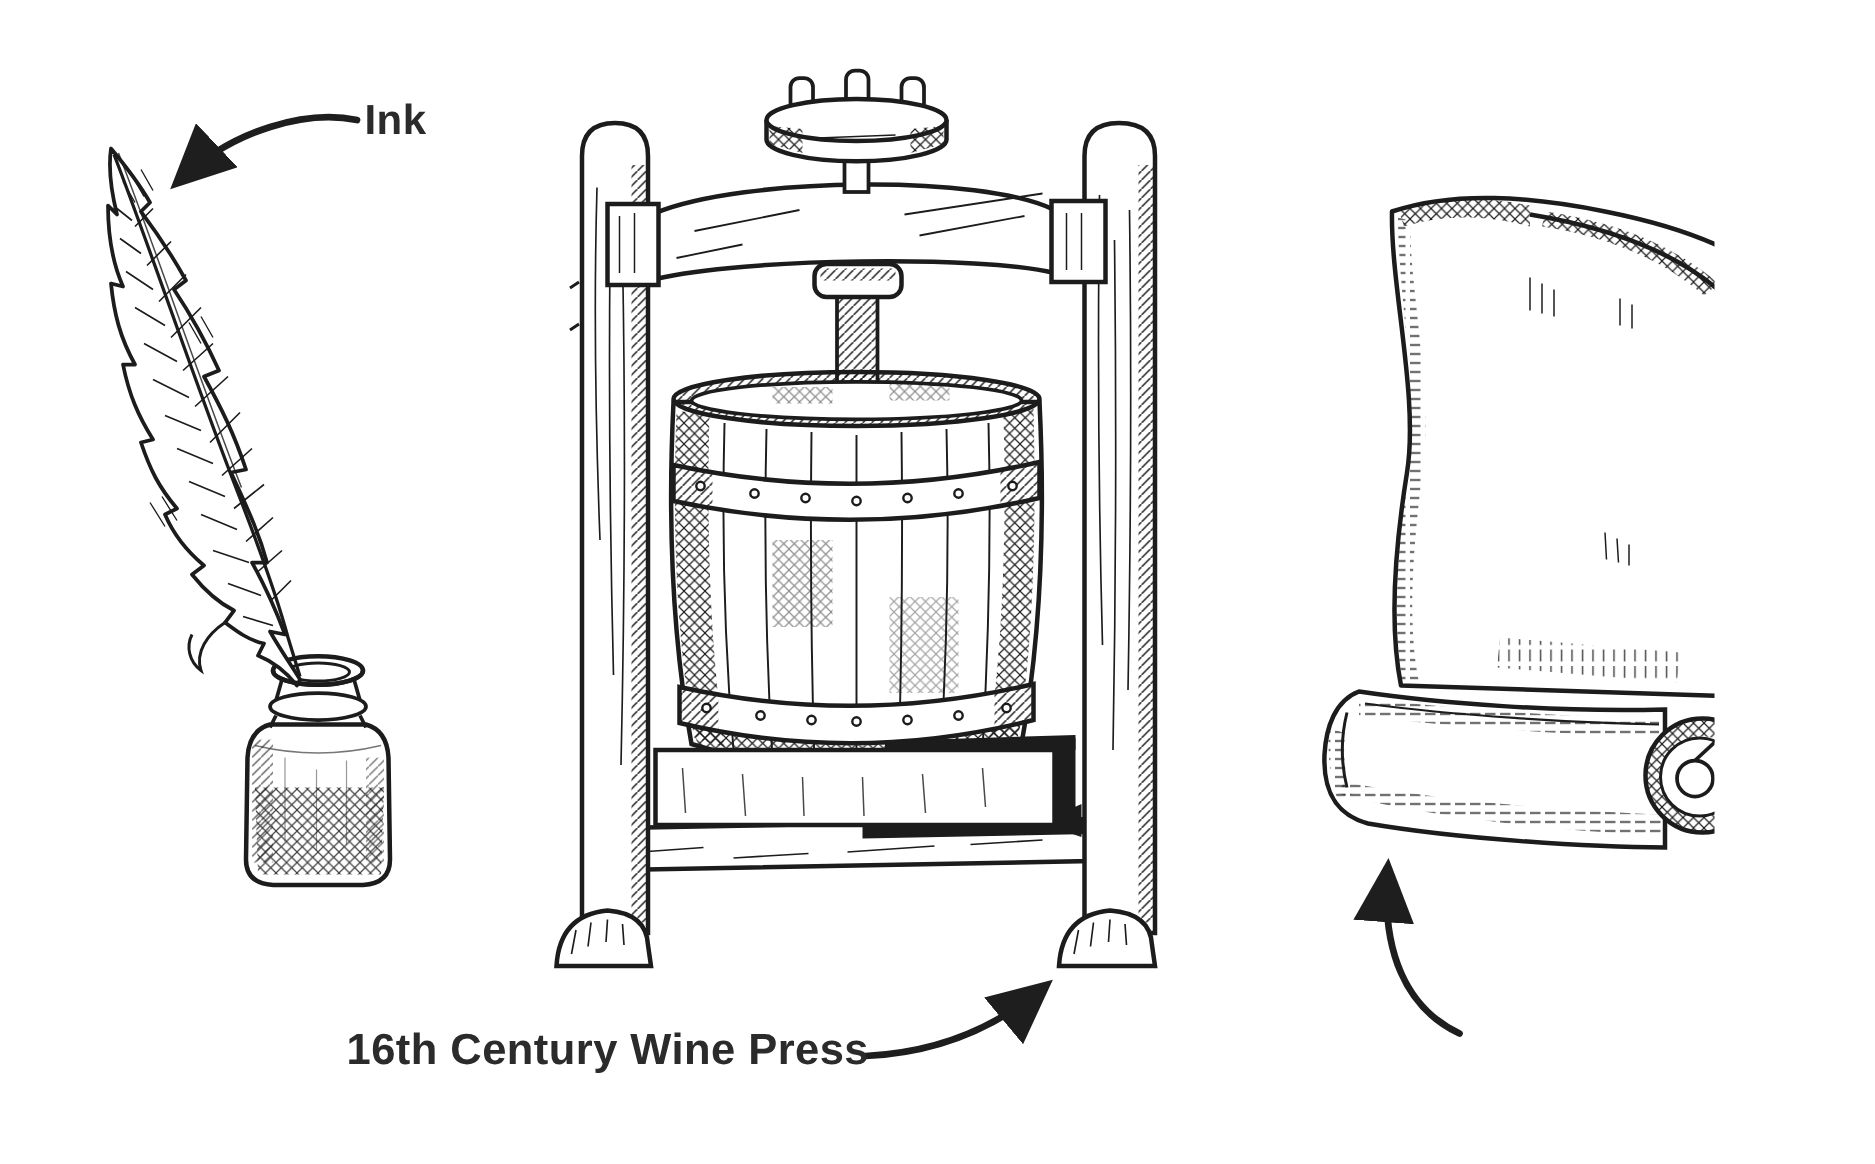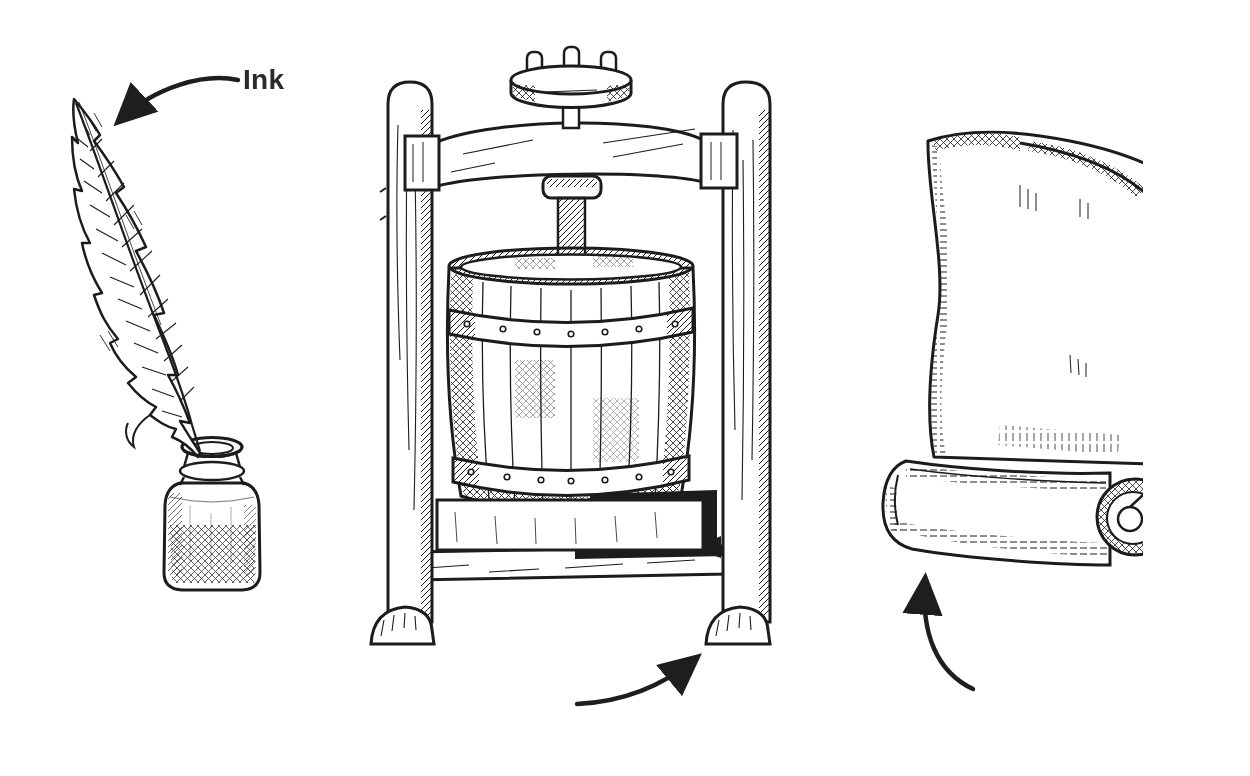--- a/index.html
+++ b/index.html
@@ -238,14 +238,15 @@
       <marker id="arrowhead" markerWidth="10" markerHeight="9" refX="7.5" refY="4.5" orient="auto">
         <path d="M0,0 L9.5,4.5 L0,9 Z" fill="#1e1e1e"></path>
       </marker>
     </defs>
     <path d="M238,80 C205,73 156,86 120,120" fill="none" stroke="#1e1e1e" stroke-width="4.5" stroke-linecap="round" marker-end="url(#arrowhead)"></path>
     <path d="M577,704 C620,702 659,689 695,659" fill="none" stroke="#1e1e1e" stroke-width="4.5" stroke-linecap="round" marker-end="url(#arrowhead)"></path>
     <path d="M973,689 C937,672 921,634 925,581" fill="none" stroke="#1e1e1e" stroke-width="4.5" stroke-linecap="round" marker-end="url(#arrowhead)"></path>
   </svg>
 
   <div class="label label-ink">Ink</div>
+  <div class="label label-press">16th Century Wine Press</div>
 
 </div>
 
 </body></html>

